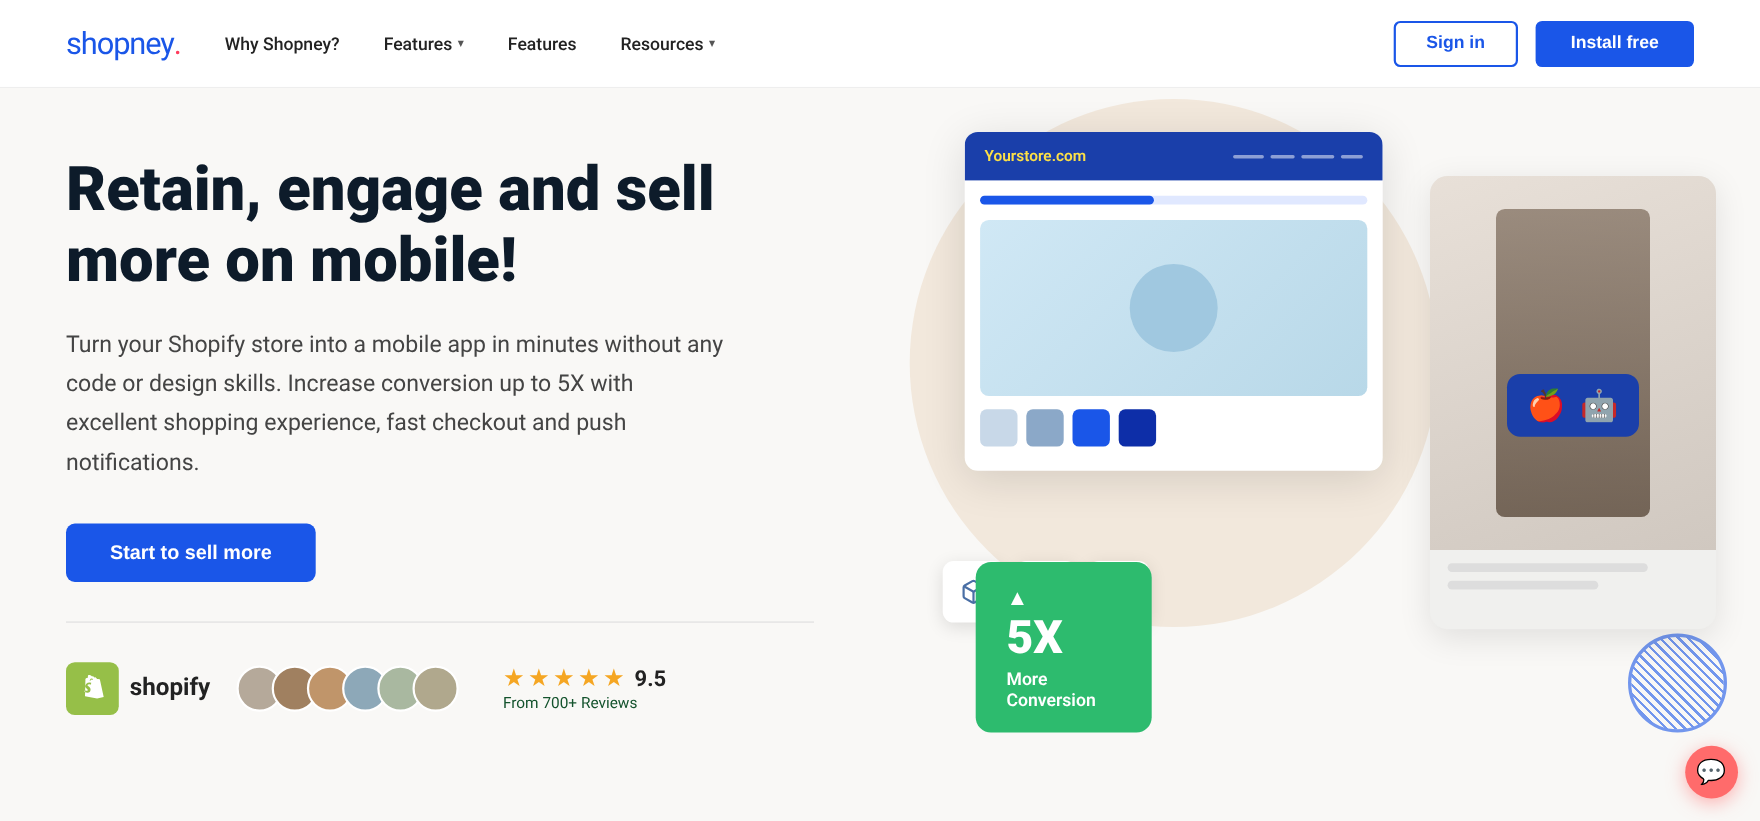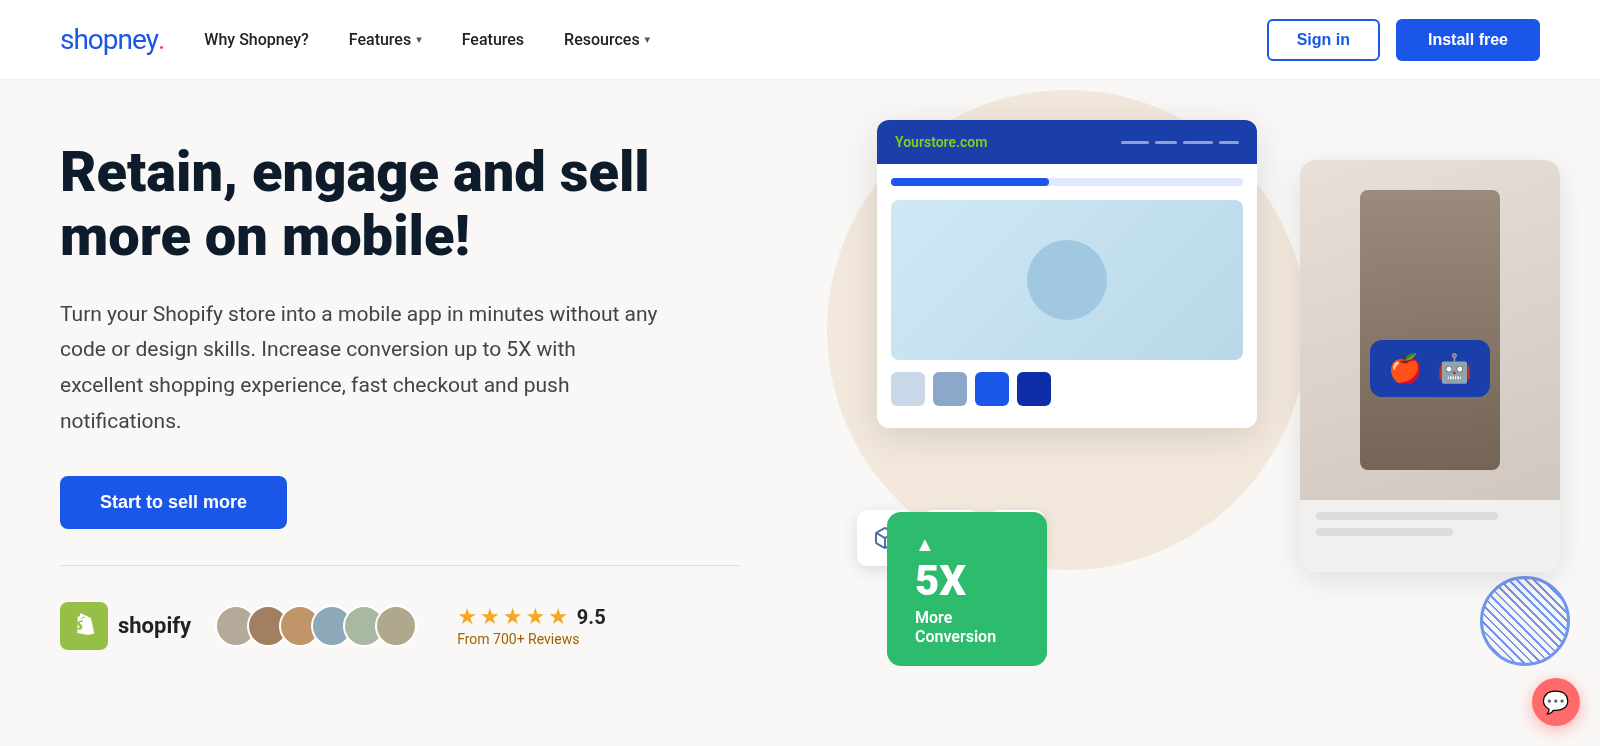--- a/index.html
+++ b/index.html
@@ -49,42 +49,42 @@
     .avatar-1 { background: #b5a99a; }
     .avatar-2 { background: #a08060; }
     .avatar-3 { background: #c0956a; }
     .avatar-4 { background: #8da8b8; }
     .avatar-5 { background: #a9b8a0; }
     .avatar-6 { background: #b0a88d; }
     .reviews { margin-left: 16px; }
     .stars { display: flex; align-items: center; gap: 3px; }
     .star { color: #f5a623; font-size: 22px; }
     .rating-num { font-size: 20px; font-weight: 700; color: #222; margin-left: 6px; }
-    .review-count { font-size: 14px; color: #a16207; margin-top: 2px; }
+    .review-count { font-size: 14px; color: #14532d; margin-top: 2px; }
 
     
     .right-col { flex: 1; position: relative; display: flex; justify-content: center; align-items: flex-start; height: 100%; }
 
     
     .bg-circle {
       position: absolute; width: 480px; height: 480px;
       border-radius: 50%; background: #f2e8dc;
       top: -30px; left: 50px;
     }
 
     
     .app-card {
       position: absolute; top: 0; left: 100px; width: 380px;
       background: #fff; border-radius: 12px; box-shadow: 0 8px 40px rgba(0,0,0,0.12);
       overflow: hidden; z-index: 3;
     }
     .app-card-header {
       background: #1a3faa; padding: 14px 18px; display: flex; align-items: center; justify-content: space-between;
     }
-    .app-card-url { color: #84cc16; font-size: 14px; font-weight: 600; }
+    .app-card-url { color: #fde047; font-size: 14px; font-weight: 600; }
     .header-lines { display: flex; gap: 6px; }
     .header-line { height: 3px; background: rgba(255,255,255,0.5); border-radius: 2px; }
     .hl1 { width: 28px; } .hl2 { width: 22px; } .hl3 { width: 30px; } .hl4 { width: 20px; }
 
     .app-card-body { padding: 14px; }
     .progress-bar-wrap { height: 8px; background: #e0e8ff; border-radius: 4px; margin-bottom: 14px; }
     .progress-bar-fill { height: 8px; background: #1a56e8; border-radius: 4px; width: 45%; }
     .product-img-placeholder {
       width: 100%; height: 160px; background: linear-gradient(135deg, #d0e8f5 0%, #b8d8e8 100%);
       border-radius: 8px; margin-bottom: 12px; position: relative; overflow: hidden;

